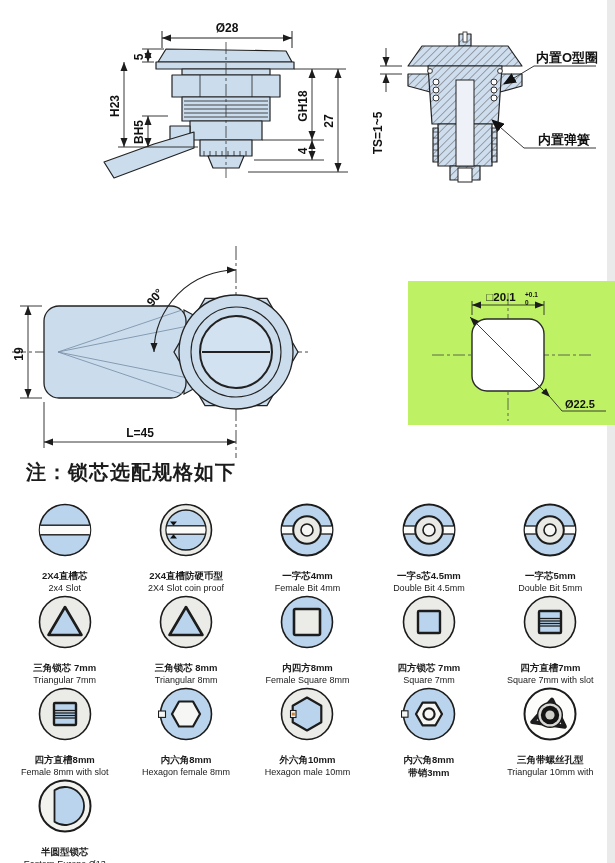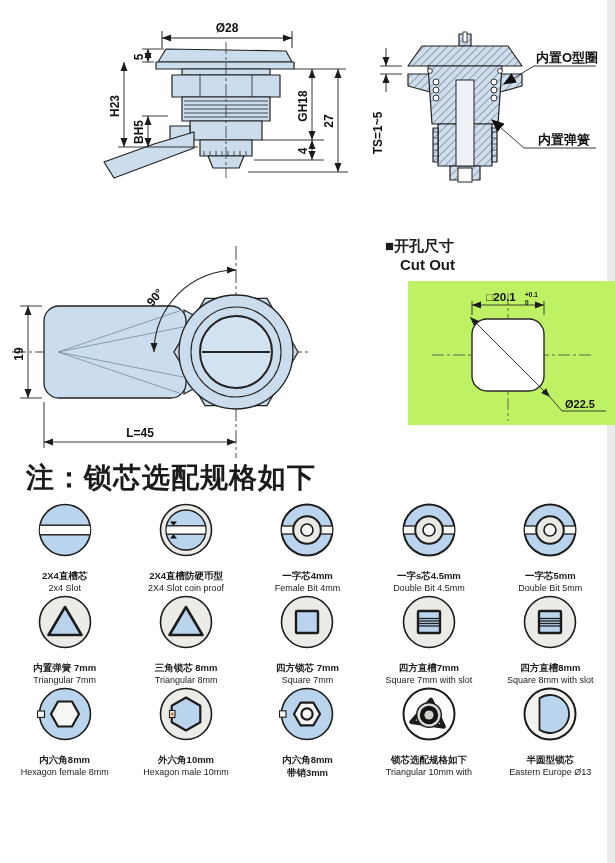--- a/index.html
+++ b/index.html
@@ -6,21 +6,21 @@
   #page{position:relative;width:615px;height:863px;background:#ffffff;overflow:hidden;
         font-family:"Liberation Sans","DejaVu Sans",sans-serif;color:#1b1b1b;}
   .edge-strip{position:absolute;right:0;top:0;width:8px;height:100%;background:#eaeaea;}
   .abs{position:absolute;}
   svg text{fill:#111;}
   .dimtxt{font-size:12px;font-weight:bold;}
   .leadertxt{font-size:13px;font-weight:bold;}
   .cut-head{position:absolute;left:385px;top:236px;font-size:15px;font-weight:bold;line-height:19px;}
   .cut-head .en{margin-left:15px;}
   .cut-box{position:absolute;left:385px;top:281px;width:248px;height:144px;background:#bef264;margin-left:23px;}
-  .note-head{position:absolute;left:26px;top:459px;font-size:28px;font-weight:bold;letter-spacing:1px;}
+  .note-head{position:absolute;left:26px;top:459px;font-size:20px;font-weight:bold;letter-spacing:1px;}
   .grid{position:absolute;left:4px;top:502px;width:607px;display:grid;
         grid-template-columns:repeat(5,1fr);}
   .cell{display:flex;flex-direction:column;align-items:center;}
   .cell .ic{width:56px;height:56px;}
   .lbl{margin-top:1px;font-size:9.5px;line-height:11.5px;font-weight:bold;text-align:center;white-space:nowrap;}
   .lbl1{margin-top:12px;}
   .lbl.en{font-weight:normal;font-size:9px;text-align:center;}
 </style>
 </head>
 <body>
@@ -262,24 +262,20 @@
       <line x1="12" y1="66" x2="34" y2="66"></line>
         <line x1="12" y1="158" x2="34" y2="158"></line>
       <line x1="20" y1="66" x2="20" y2="158" marker-start="url(#arr)" marker-end="url(#arr)"></line>
       <line x1="36" y1="162" x2="36" y2="208"></line>
       <line x1="36" y1="202" x2="228" y2="202" marker-start="url(#arr)" marker-end="url(#arr)"></line>
     </g>
     <text class="dimtxt" transform="rotate(-90 15 114)" x="15" y="114" text-anchor="middle">19</text>
     <text class="dimtxt" x="132" y="197" text-anchor="middle">L=45</text>
   </svg>
 
-  <div class="cut-head">
-    <div>■开孔尺寸</div>
-    <div class="en">Cut Out</div>
-  </div>
   <div class="cut-box">
     <svg width="212" height="144" viewBox="0 0 212 144">
       <line x1="24" y1="74" x2="186" y2="74" stroke="#444" stroke-width="0.8" stroke-dasharray="12 3 3 3"></line>
       <line x1="100" y1="12" x2="100" y2="140" stroke="#444" stroke-width="0.8" stroke-dasharray="12 3 3 3"></line>
       <rect x="64" y="38" width="72" height="72" rx="15" fill="#ffffff" stroke="#2a2a2a" stroke-width="1.4"></rect>
       <g stroke="#2a2a2a" stroke-width="0.9" fill="none">
         <line x1="64" y1="34" x2="64" y2="20"></line>
           <line x1="136" y1="34" x2="136" y2="20"></line>
         <line x1="64" y1="24" x2="136" y2="24" marker-start="url(#arr)" marker-end="url(#arr)"></line>
         <line x1="62" y1="36" x2="142" y2="116" marker-start="url(#arr)" marker-end="url(#arr)"></line>
@@ -329,51 +325,58 @@
           <use href="#ic-dbit"></use>
         </svg>
       <div class="lbl lbl1">一字芯5mm</div>
       <div class="lbl en">Double Bit 5mm</div>
     </div>
 
     <div class="cell">
       <svg class="ic">
           <use href="#ic-tri"></use>
         </svg>
-      <div class="lbl lbl1">内置弹簧 7mm</div>
+      <div class="lbl lbl1">三角锁芯 7mm</div>
       <div class="lbl en">Triangular 7mm</div>
     </div>
     <div class="cell">
       <svg class="ic">
           <use href="#ic-tri"></use>
         </svg>
       <div class="lbl lbl1">三角锁芯 8mm</div>
       <div class="lbl en">Triangular 8mm</div>
     </div>
     <div class="cell">
       <svg class="ic">
+          <use href="#ic-fsq"></use>
+        </svg>
+      <div class="lbl lbl1">内四方8mm</div>
+      <div class="lbl en">Female Square 8mm</div>
+    </div>
+    <div class="cell">
+      <svg class="ic">
           <use href="#ic-sq"></use>
         </svg>
       <div class="lbl lbl1">四方锁芯 7mm</div>
       <div class="lbl en">Square 7mm</div>
     </div>
     <div class="cell">
       <svg class="ic">
           <use href="#ic-sqslot"></use>
         </svg>
       <div class="lbl lbl1">四方直槽7mm</div>
       <div class="lbl en">Square 7mm with slot</div>
     </div>
 
     <div class="cell">
       <svg class="ic">
           <use href="#ic-sqslot"></use>
         </svg>
       <div class="lbl lbl1">四方直槽8mm</div>
-      <div class="lbl en">Square 8mm with slot</div>
+      <div class="lbl en">Female 8mm with slot</div>
     </div>
     <div class="cell">
       <svg class="ic">
           <use href="#ic-hexf"></use>
         </svg>
       <div class="lbl lbl1">内六角8mm</div>
       <div class="lbl en">Hexagon female 8mm</div>
     </div>
     <div class="cell">
       <svg class="ic">
@@ -386,21 +389,21 @@
       <svg class="ic">
           <use href="#ic-hexpin"></use>
         </svg>
       <div class="lbl lbl1">内六角8mm</div>
       <div class="lbl">带销3mm</div>
     </div>
     <div class="cell">
       <svg class="ic">
           <use href="#ic-triscrew"></use>
         </svg>
-      <div class="lbl lbl1">锁芯选配规格如下</div>
+      <div class="lbl lbl1">三角带螺丝孔型</div>
       <div class="lbl en">Triangular 10mm with</div>
     </div>
     <div class="cell">
       <svg class="ic">
           <use href="#ic-half"></use>
         </svg>
       <div class="lbl lbl1">半圆型锁芯</div>
       <div class="lbl en">Eastern Europe Ø13</div>
     </div>
 

